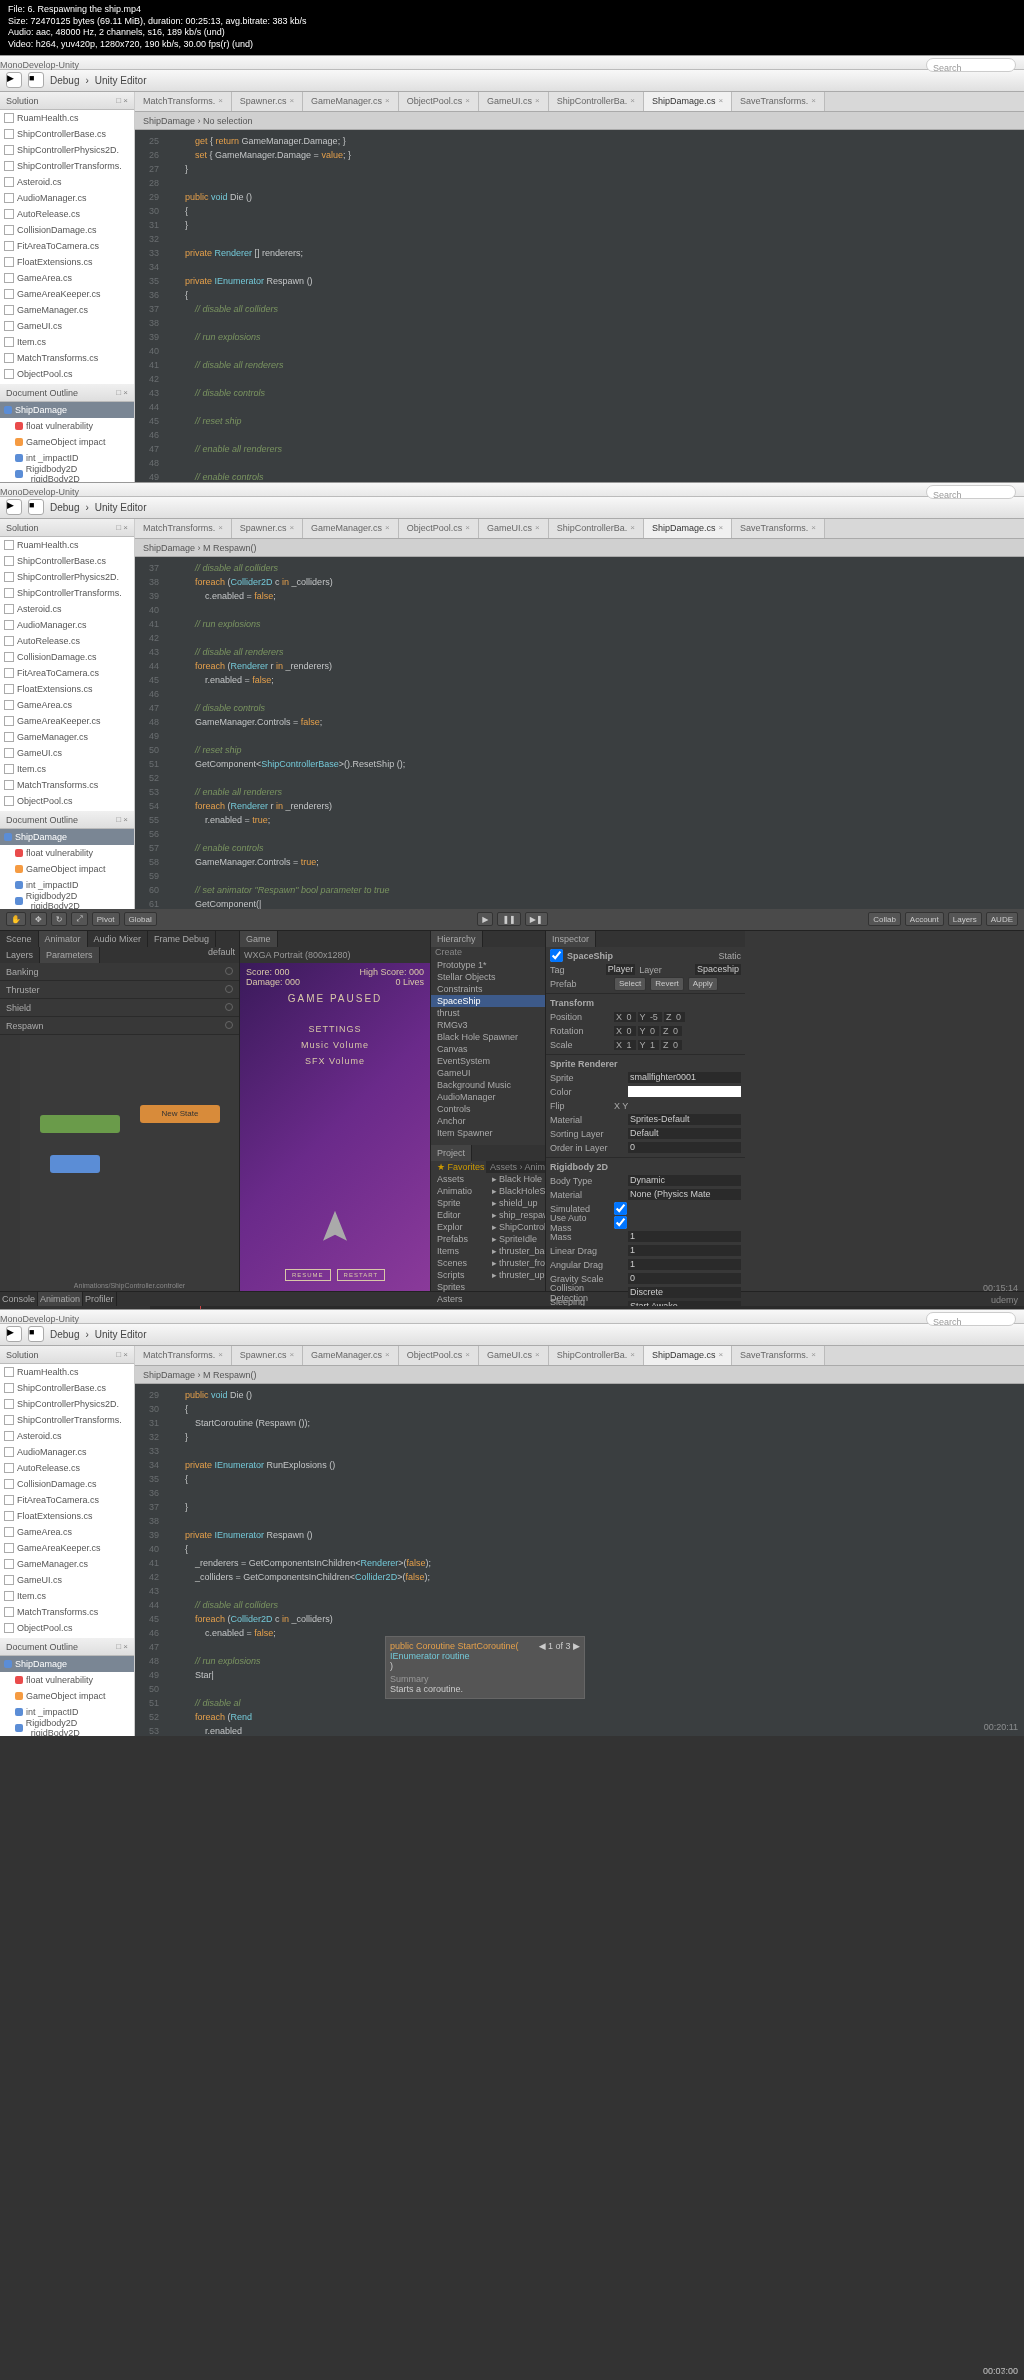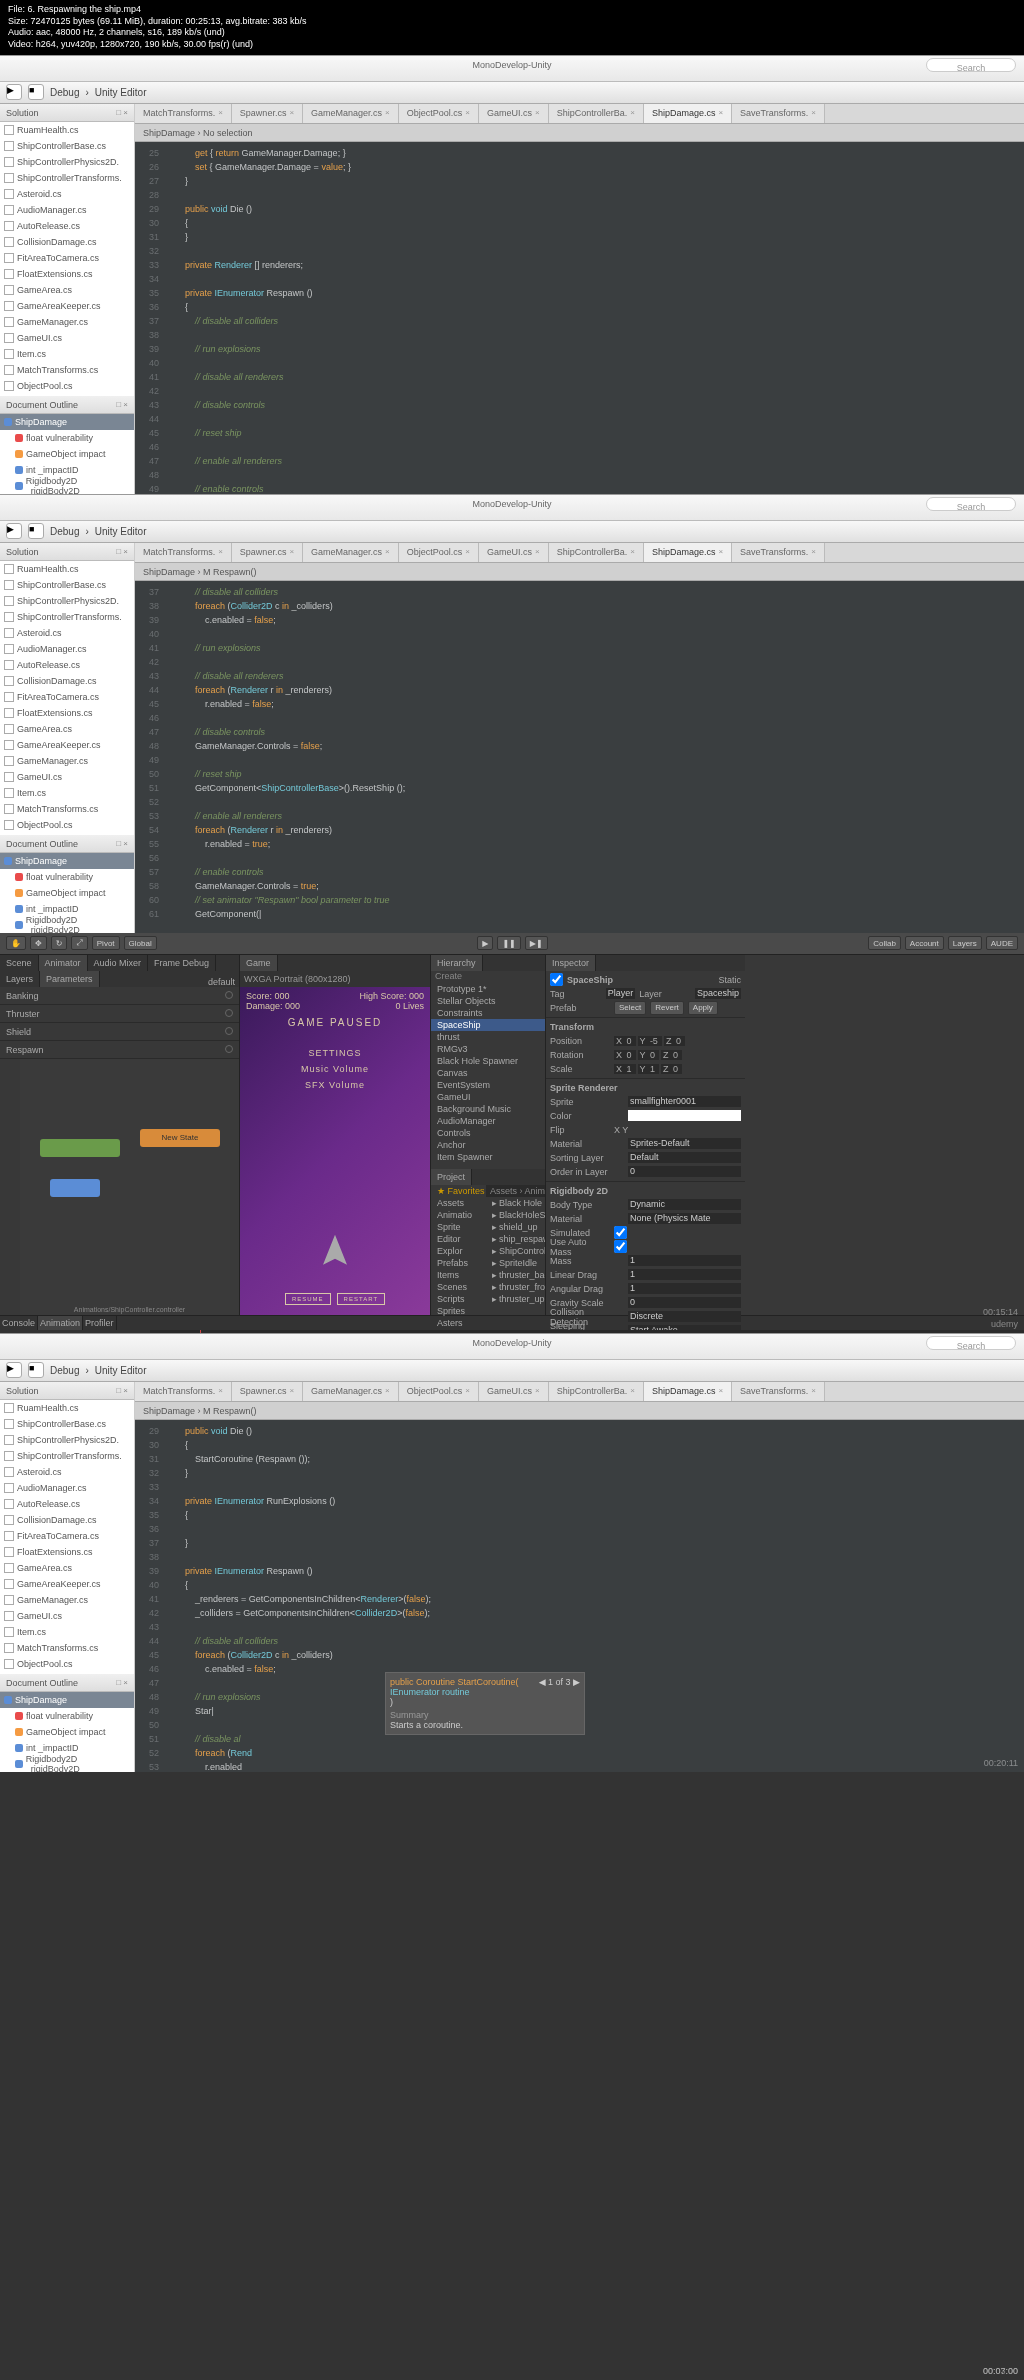--- a/index.html
+++ b/index.html
@@ -2,21 +2,21 @@
 <html><head>
 <meta charset="utf-8">
 <style>
 * { margin: 0; padding: 0; box-sizing: border-box; font-family: -apple-system, Helvetica, Arial, sans-serif; font-size: 9px; }
 body { background: #333; width: 1024px; }
 .header-text { color: #fff; padding: 4px 8px; font-size: 11px; line-height: 1.3; background: #000; }
 .panel { background: #e8e8e8; border-top: 1px solid #999; }
 .md-toolbar { display: flex; align-items: center; height: 22px; background: linear-gradient(#f8f8f8,#e0e0e0); border-bottom: 1px solid #aaa; padding: 0 6px; gap: 6px; }
 .md-toolbar .btn { width: 16px; height: 16px; background: #fff; border: 1px solid #aaa; border-radius: 3px; }
 .md-toolbar .crumb { font-size: 10px; color: #444; }
-.md-titlebar { text-align: center; font-size: 10px; color: #666; height: 26px; line-height: 18px; background: linear-gradient(#f8f8f8,#e8e8e8); border-bottom: 1px solid #bbb; position: relative; }
+.md-titlebar { text-align: left; font-size: 10px; color: #666; height: 14px; line-height: 18px; background: linear-gradient(#f8f8f8,#e8e8e8); border-bottom: 1px solid #bbb; position: relative; }
 .md-search { position: absolute; right: 8px; top: 2px; width: 90px; height: 14px; background: #fff; border: 1px solid #ccc; border-radius: 7px; font-size: 9px; padding: 0 6px; color: #999; }
 .md-body { display: flex; height: 390px; }
 .sidebar { width: 135px; background: #f5f5f5; border-right: 1px solid #ccc; display: flex; flex-direction: column; }
 .sb-header { background: linear-gradient(#f0f0f0,#dedede); border-bottom: 1px solid #bbb; height: 18px; line-height: 18px; padding: 0 6px; font-size: 9px; color: #555; display: flex; justify-content: space-between; }
 .sb-icons { font-size: 8px; color: #888; }
 .file-list { flex: 1; overflow-y: auto; background: #fff; }
 .file-item { display: flex; align-items: center; height: 16px; padding: 0 4px; font-size: 9px; color: #555; gap: 3px; }
 .file-item.sel-b { background: #7a8694; color: #fff; }
 .chk { width: 10px; height: 10px; border: 1px solid #aaa; background: #fff; flex-shrink: 0; }
 .dot { width: 8px; height: 8px; border-radius: 2px; flex-shrink: 0; }
@@ -35,21 +35,21 @@
 .ct { white-space: pre; }
 .kw { color: #e5a04b; }
 .ty { color: #74c9d8; }
 .cm { color: #7a9460; font-style: italic; }
 .nm { }
 .unity-panel { background: #383838; color: #aaa; height: 400px; position: relative; }
 .unity-top { height: 22px; background: #4a4a4a; border-bottom: 1px solid #222; display: flex; align-items: center; padding: 0 6px; gap: 4px; }
 .ubtn { height: 14px; padding: 0 4px; background: #555; border: 1px solid #333; border-radius: 2px; font-size: 8px; color: #ccc; display: flex; align-items: center; }
 .unity-body { display: flex; height: 360px; }
 .animator-col { width: 240px; display: flex; flex-direction: column; background: #383838; border-right: 1px solid #222; }
-.anim-tabs { display: flex; height: 16px; background: #333; font-size: 8px; align-items: flex-end; }
+.anim-tabs { display: flex; height: 16px; background: #333; font-size: 8px; }
 .anim-tab { padding: 0 6px; line-height: 16px; border-right: 1px solid #222; }
 .anim-tab.a { background: #444; }
 .param-list { background: #383838; font-size: 8px; }
 .param-row { height: 18px; line-height: 18px; padding: 0 6px; border-bottom: 1px solid #2a2a2a; display: flex; justify-content: space-between; }
 .param-row .pdot { width: 8px; height: 8px; border-radius: 4px; border: 1px solid #666; margin-top: 4px; }
 .graph { flex: 1; background: #3a3a3a; position: relative; margin-left: 20px; }
 .state { position: absolute; width: 80px; height: 18px; border-radius: 3px; font-size: 8px; color: #333; text-align: center; line-height: 18px; }
 .state.green { background: #6a9b4a; left: 20px; top: 80px; }
 .state.orange { background: #d88b3a; left: 120px; top: 70px; }
 .state.blue { background: #5b8dd6; left: 30px; top: 120px; width: 50px; }
@@ -549,20 +549,24 @@
           </div>
           <div class="cline">
             <span class="ln">57</span>
             <span class="ct">            <span class="cm">// enable controls</span></span>
           </div>
           <div class="cline">
             <span class="ln">58</span>
             <span class="ct">            <span class="nm">GameManager.Controls</span> = <span class="kw">true</span>;</span>
           </div>
           <div class="cline">
+            <span class="ln">59</span>
+            <span class="ct"></span>
+          </div>
+          <div class="cline">
             <span class="ln">60</span>
             <span class="ct">            <span class="cm">// set animator "Respawn" bool parameter to true</span></span>
           </div>
           <div class="cline">
             <span class="ln">61</span>
             <span class="ct">            <span class="nm">GetComponent(</span>|</span>
           </div>
         </div>
     </div>
   </div>

